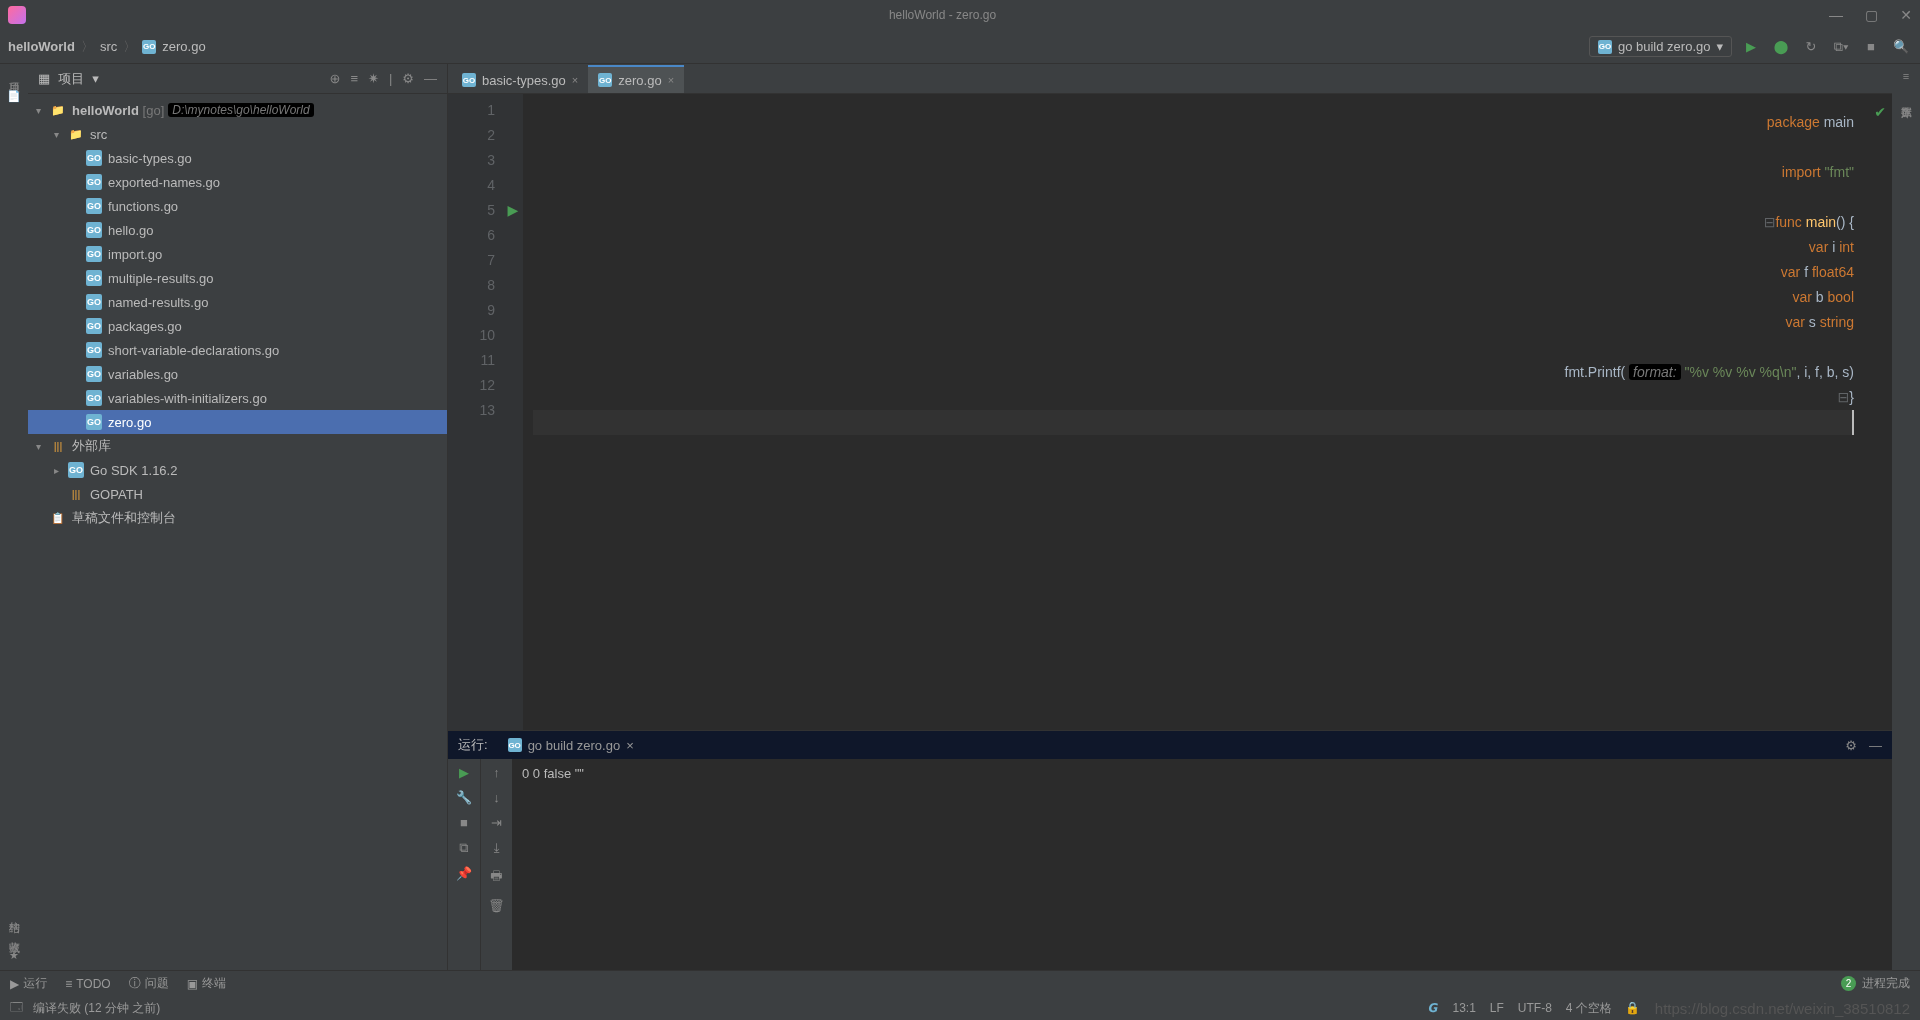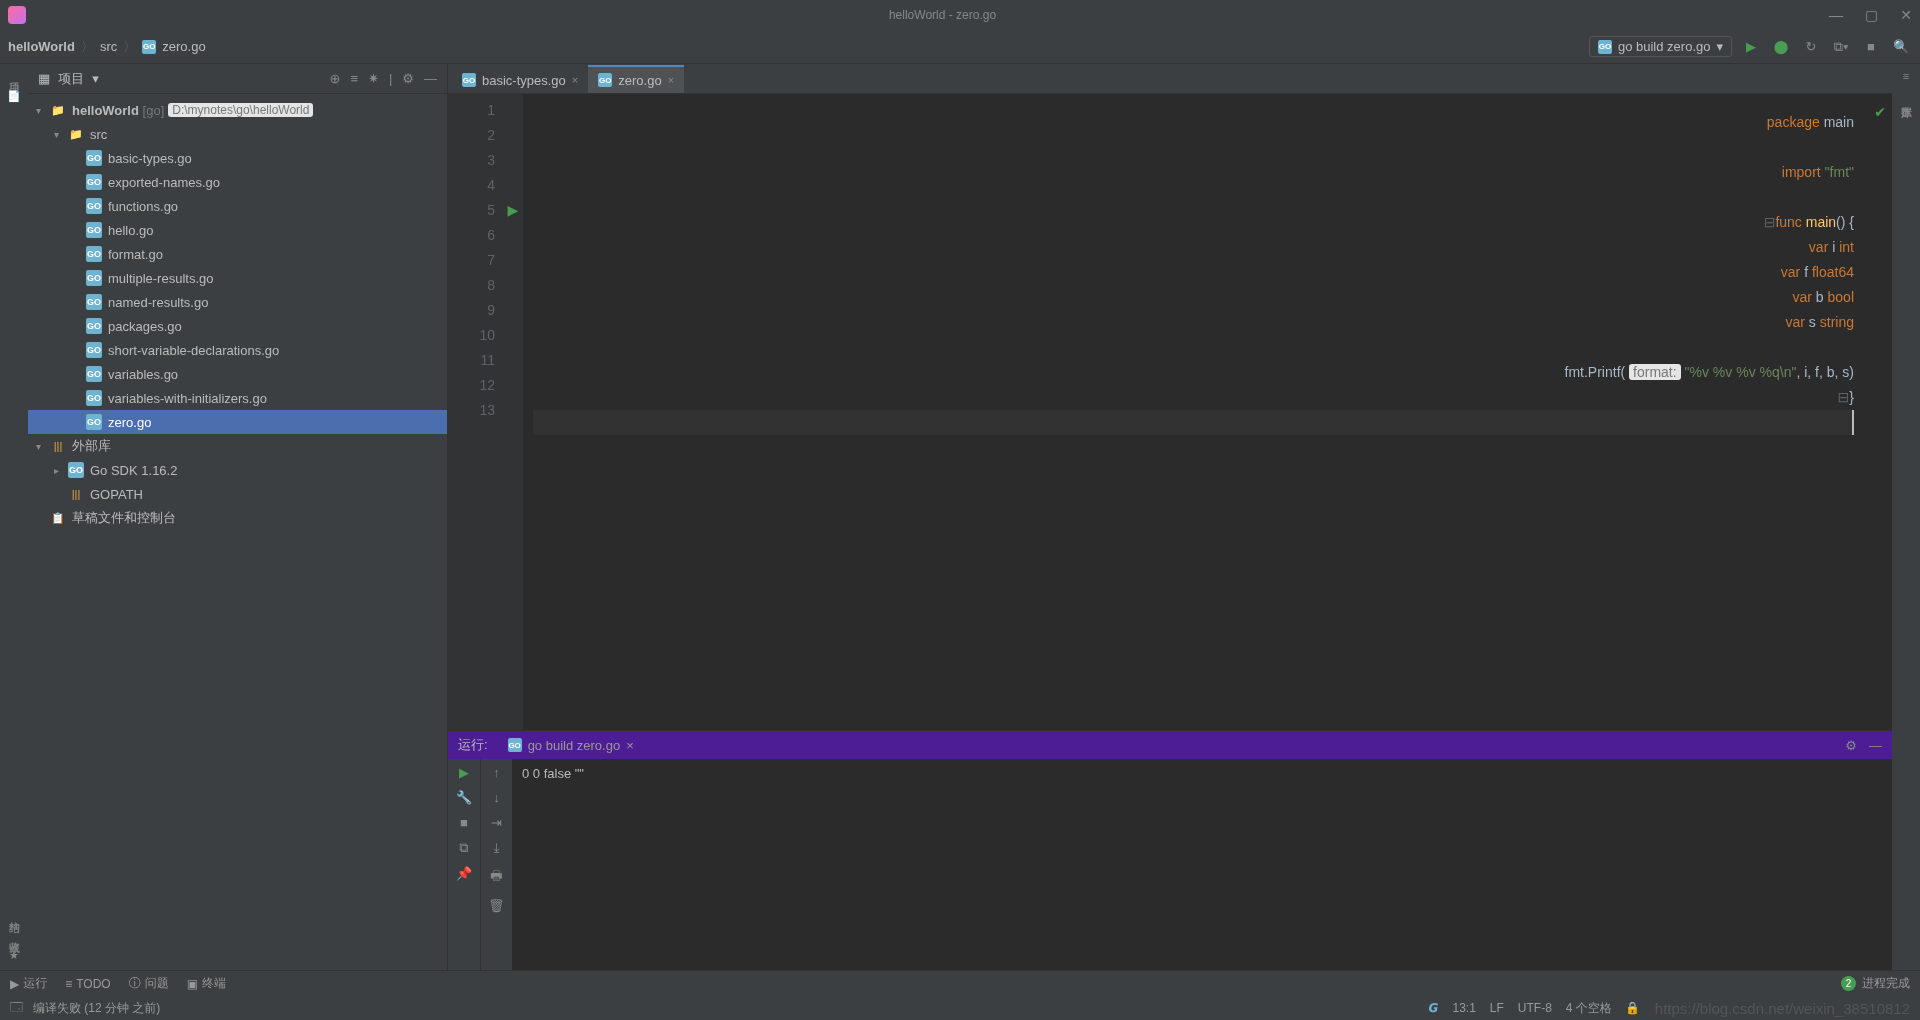--- a/index.html
+++ b/index.html
@@ -56,30 +56,30 @@
 .editor-body { flex: 1; display: flex; font-family: "JetBrains Mono", Consolas, monospace; font-size: 14px; line-height: 25px; position: relative; }
 .gutter-col { width: 55px; background: #313335; color: #606366; text-align: right; padding: 4px 8px 4px 4px; user-select: none; }
 .gutter-icons { width: 20px; background: #313335; padding-top: 4px; }
 .gutter-icons .play { color: #499c54; text-align: center; }
 .code { flex: 1; padding: 16px 10px; color: #a9b7c6; position: relative; white-space: pre; text-align: right; }
 .kw { color: #cc7832; }
 .str { color: #6a8759; }
 .typ { color: #cc7832; }
 .id { color: #a9b7c6; }
 .fn { color: #ffc66d; }
-.hint { color: #787878; background: #e5e5e5; padding: 0 4px; border-radius: 3px; }
+.hint { color: #787878; font-style: italic; background: #000000; padding: 0 4px; border-radius: 3px; }
 .cursor-line { background: #323232; }
 .editor-right { width: 28px; background: #2b2b2b; position: relative; }
 .editor-right .check { position: absolute; top: 6px; right: 6px; color: #499c54; }
 .fold-marker { color: #606366; }
 
 
 .run-panel { height: 240px; background: #2b2b2b; border-top: 1px solid #323232; display: flex; }
 .run-content { flex: 1; display: flex; flex-direction: column; }
-.run-tabs { height: 28px; background: #4c1d95; display: flex; align-items: center; padding: 1px 10px; gap: 12px; color: #999; }
+.run-tabs { height: 28px; background: #0f172a; display: flex; align-items: center; padding: 1px 10px; gap: 12px; color: #999; }
 .run-tabs .label { color: #bbb; }
 .run-tabs .tab-item { display: flex; align-items: center; gap: 6px; padding: 4px 8px; }
 .run-tabs .right { margin-left: auto; display: flex; gap: 12px; color: #888; }
 .run-body { flex: 1; display: flex; }
 .run-toolbar-left { width: 32px; background: #3c3f41; display: flex; flex-direction: column; align-items: center; padding: 6px 0; gap: 10px; color: #888; }
 .run-toolbar-left span { cursor: pointer; }
 .run-toolbar2 { width: 32px; background: #3c3f41; display: flex; flex-direction: column; align-items: center; padding: 6px 0; gap: 10px; color: #888; border-left: 1px solid #323232; }
 .console { flex: 1; background: #2b2b2b; padding: 4px 10px; font-family: Consolas, monospace; font-size: 13px; color: #bbb; line-height: 22px; }
 .console .cmd { color: #787878; }
 .console .exit { color: #bbb; }
@@ -187,21 +187,21 @@
           <span>functions.go</span>
         </div>
         <div class="tree-row" style="padding-left: 44px;">
           <span class="arrow"></span>
           <span class="ico gofile">GO</span>
           <span>hello.go</span>
         </div>
         <div class="tree-row" style="padding-left: 44px;">
           <span class="arrow"></span>
           <span class="ico gofile">GO</span>
-          <span>format.go</span>
+          <span>import.go</span>
         </div>
         <div class="tree-row" style="padding-left: 44px;">
           <span class="arrow"></span>
           <span class="ico gofile">GO</span>
           <span>multiple-results.go</span>
         </div>
         <div class="tree-row" style="padding-left: 44px;">
           <span class="arrow"></span>
           <span class="ico gofile">GO</span>
           <span>named-results.go</span>

